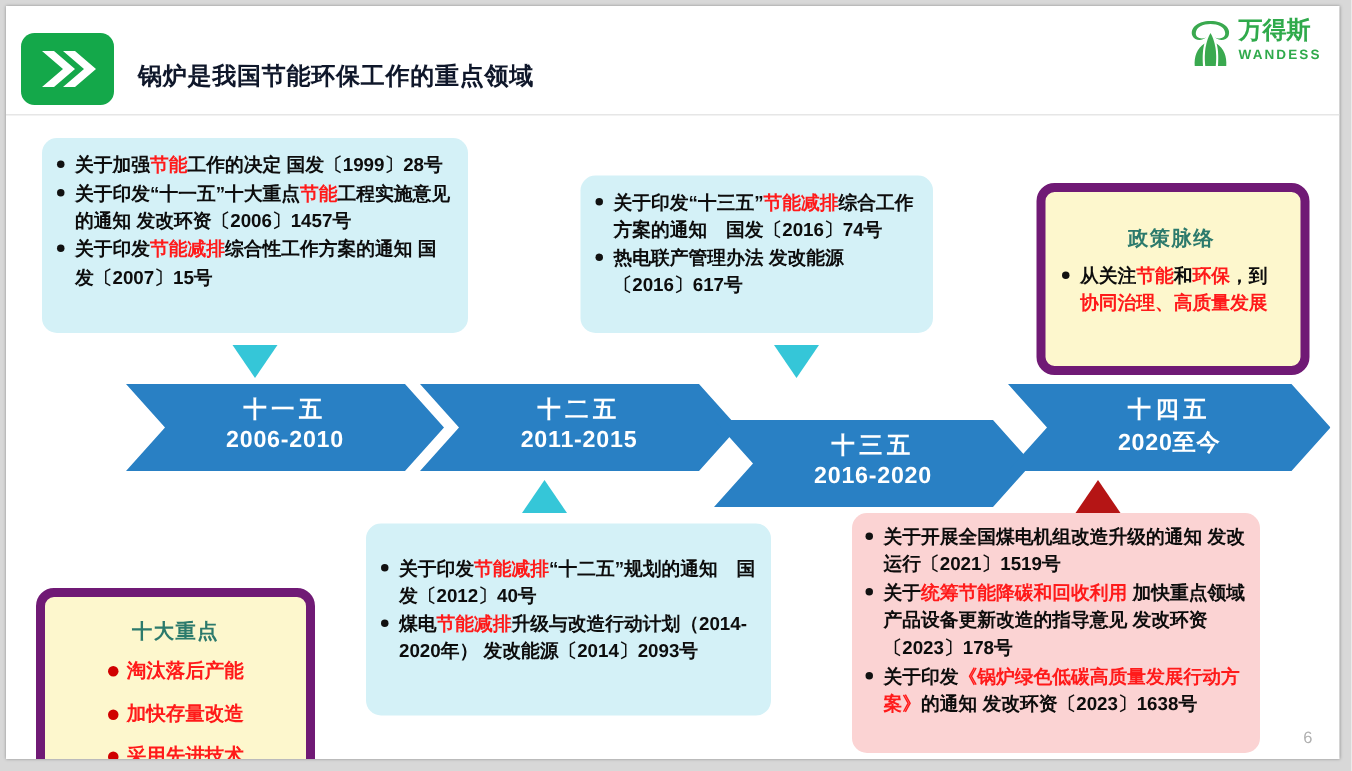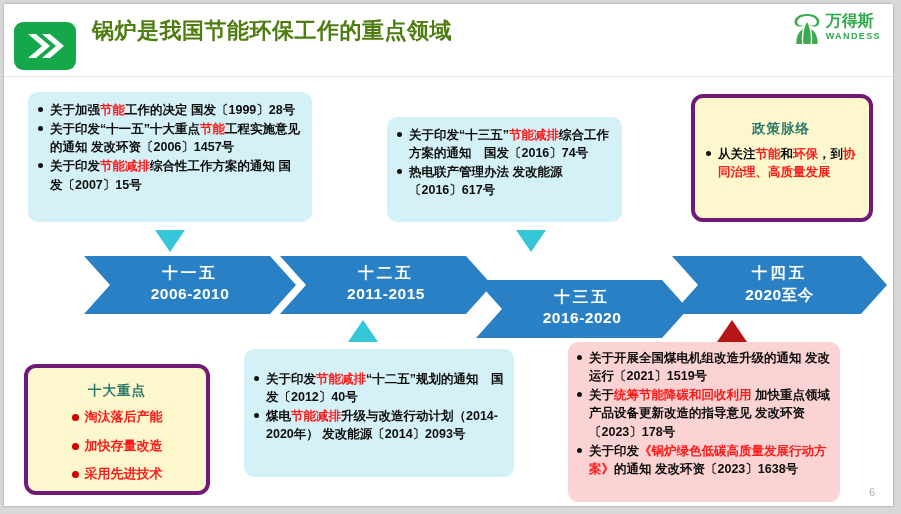--- a/index.html
+++ b/index.html
@@ -18,40 +18,40 @@
   }
 
   
   .hdr-badge{
     position:absolute;left:10px;top:18px;width:62px;height:48px;
     background:#14a84a;border-radius:9px;
     display:flex;align-items:center;justify-content:center;
   }
   .hdr-badge svg{display:block;}
   .hdr-title{
-    position:absolute;left:88px;top:12px;
-    font-size:22px;font-weight:bold;color:#4d7c0f;
+    position:absolute;left:88px;top:37px;
+    font-size:16px;font-weight:bold;color:#0f172a;
     letter-spacing:.5px;white-space:nowrap;
   }
   .logo{
     position:absolute;right:12px;top:9px;
     display:flex;align-items:flex-start;gap:4px;
   }
   .logo-mark{width:30px;height:33px;flex:none;}
   .logo-txt{display:flex;flex-direction:column;line-height:1;}
   .logo-cn{font-size:16px;font-weight:bold;color:#2faa4b;letter-spacing:0px;}
   .logo-en{font-size:9px;font-weight:bold;color:#2faa4b;letter-spacing:1.4px;margin-top:3px;}
   .hdr-rule{
     position:absolute;left:0;top:72px;width:889px;height:1px;background:#e6e6e6;
   }
 
   
   .box{position:absolute;box-sizing:border-box;}
   .box.cyan{background:#d4f1f7;border-radius:10px;}
-  .box.yellow{background:#fdf7cd;border:4px solid #701a75;border-radius:12px;}
+  .box.yellow{background:#fdf7cd;border:6px solid #701a75;border-radius:12px;margin-top:28px;}
   .box.pink{background:#fbd3d3;border-radius:10px;}
 
   .blist{margin:0;padding:0;list-style:none;}
   .blist li{
     position:relative;padding-left:13px;
     font-size:12.5px;line-height:1.45;color:#0d0d0d;font-weight:bold;
     margin-bottom:1px;
   }
   .blist li::before{
     content:"";position:absolute;left:1px;top:6px;

